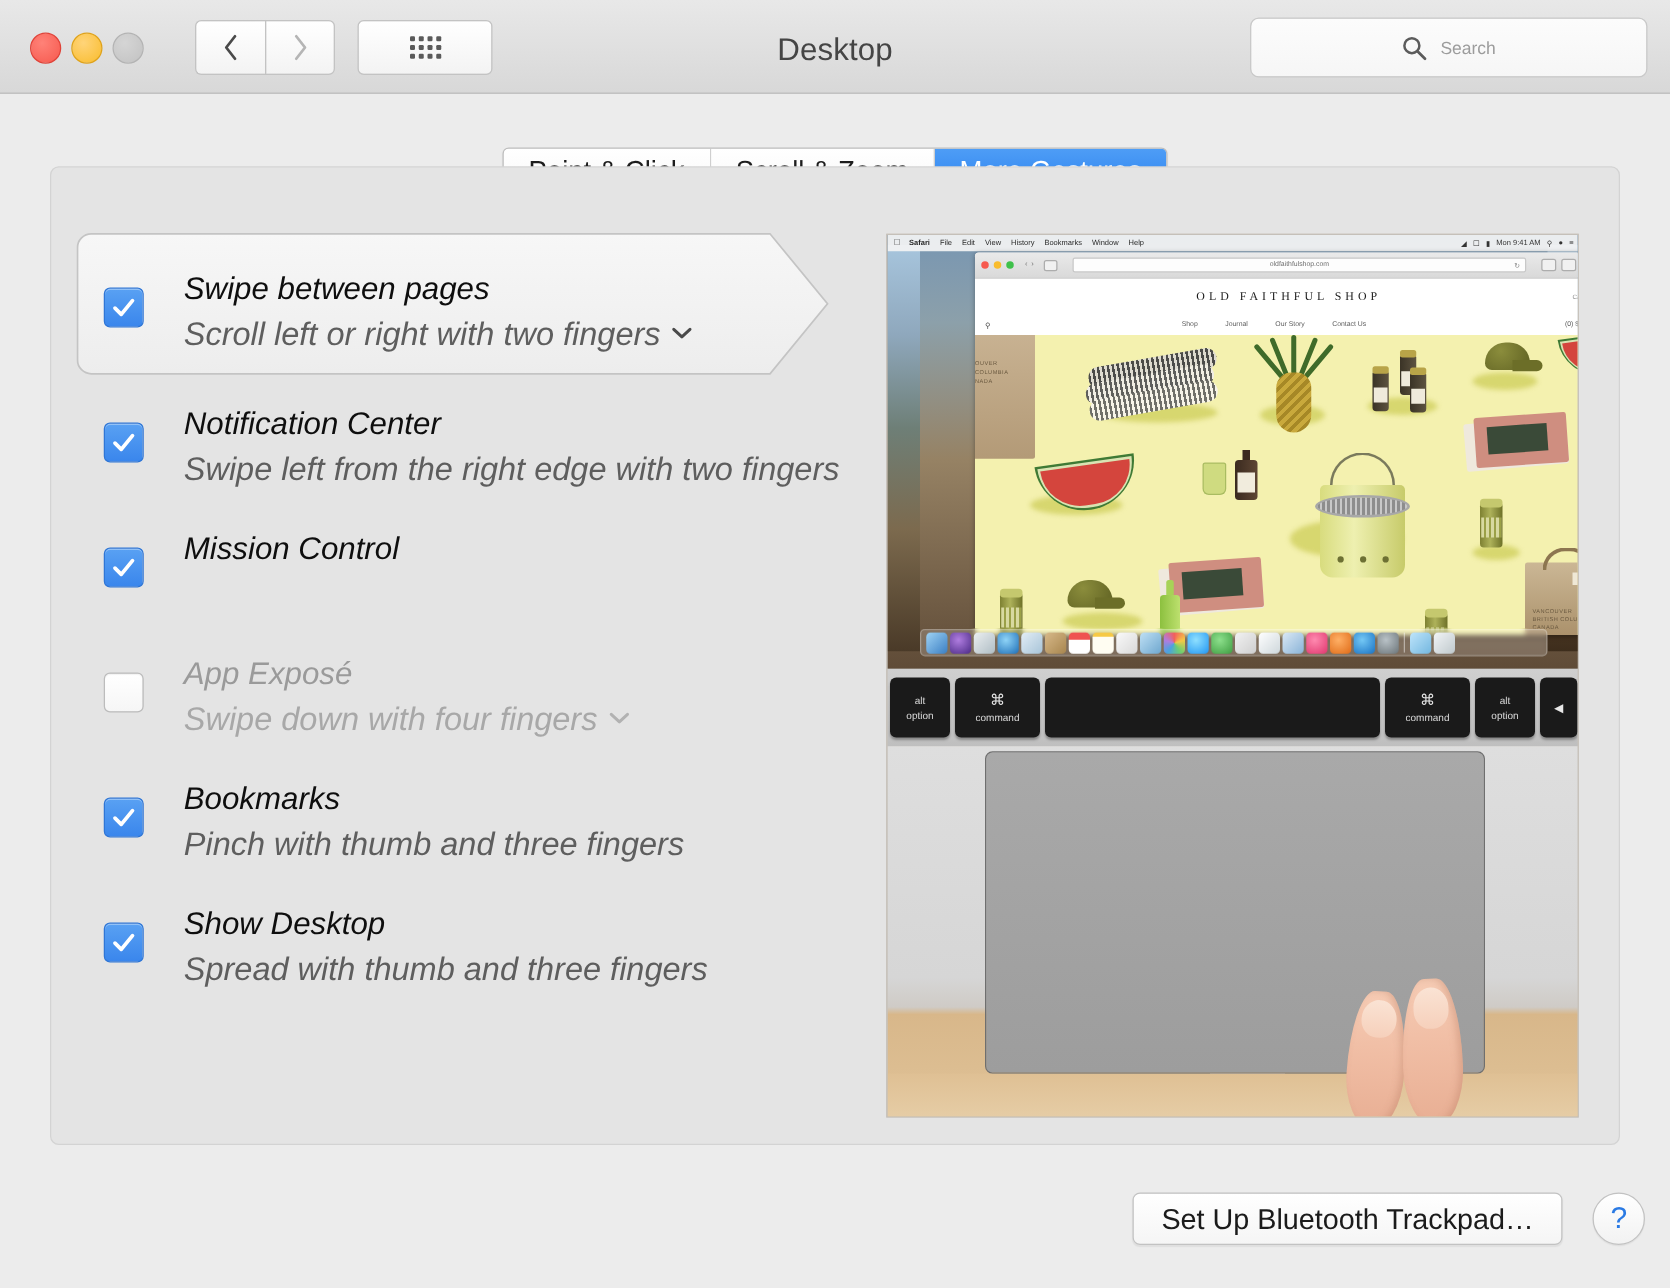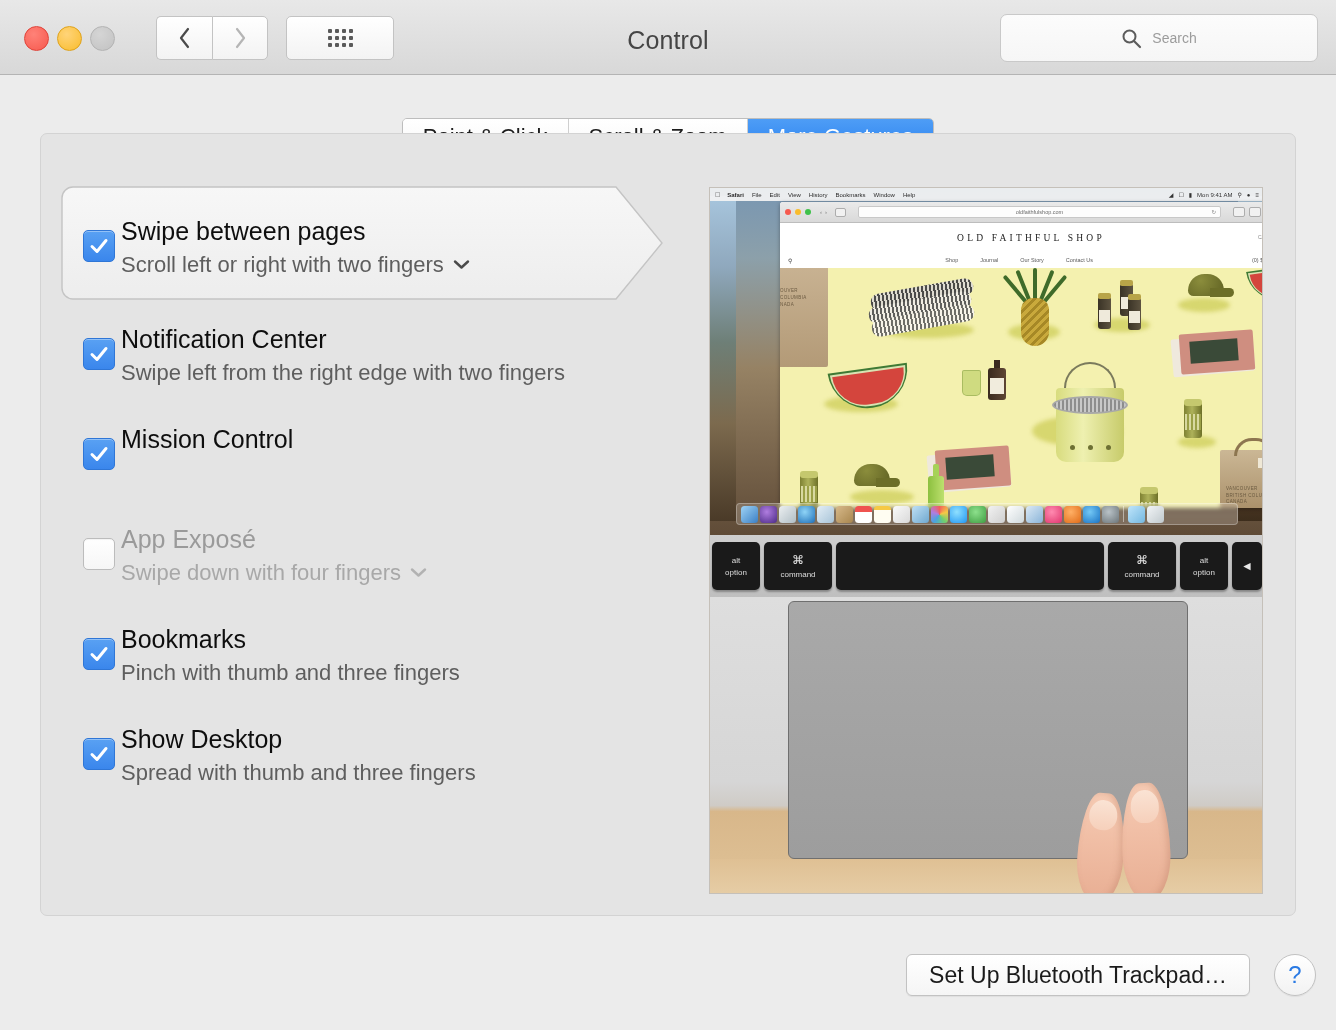--- a/index.html
+++ b/index.html
@@ -142,27 +142,27 @@
     box-shadow: inset 0 1px 0 rgba(255,255,255,0.35);
   }
   .checkbox.off {
     background: linear-gradient(to bottom, #ffffff, #f6f6f6);
     border:1px solid #bcbcbc;
     box-shadow: inset 0 1px 1px rgba(0,0,0,0.05);
   }
   .checkbox svg { width:22px; height:22px; }
   .checkbox.on svg path { fill:none; stroke:#ffffff; stroke-width:3; stroke-linecap:round; stroke-linejoin:round; }
 
-  .gesture-text { position:absolute; left: 60px; top: 24px; }
+  .gesture-text { position:absolute; left: 86px; top: 24px; font-style: italic; }
   .gesture-row.callout .gesture-text { top: 30px; }
 
   .g-title { font-size: 25px; color:#0e0e0e; line-height: 1.22; }
   .g-title.dim { color:#9a9a9a; }
   .g-sub {
-    font-size: 22px; color:#5e5e5e; line-height: 1.25; margin-top: 4px;
+    font-size: 26px; color:#5e5e5e; line-height: 1.25; margin-top: 4px;
     display:flex; align-items:center; gap: 9px;
   }
   .g-sub.dim { color:#a8a8a8; }
   .dropdown-chevron { width: 17px; height: 11px; flex: none; }
   .dropdown-chevron path { fill:none; stroke:#4a4a4a; stroke-width:2.4; stroke-linecap:round; stroke-linejoin:round; }
   .g-sub.dim .dropdown-chevron path { stroke:#b2b2b2; }
 
   
   #preview {
     position:absolute; left: 668px; top: 53px;
@@ -438,21 +438,21 @@
           <i></i>
           <i></i>
           <i></i>
           <i></i>
           <i></i>
           <i></i>
           <i></i>
       </div>
     </div>
 
-    <div id="window-title">Control</div>
+    <div id="window-title">Desktop</div>
 
     <div id="searchbox">
       <svg class="search-icon" viewBox="0 0 21 21">
         <circle cx="8.5" cy="8.5" r="6"></circle>
           <line x1="13" y1="13" x2="19" y2="19"></line>
       </svg>
       <span id="search-placeholder">Search</span>
     </div>
   </div>
 

